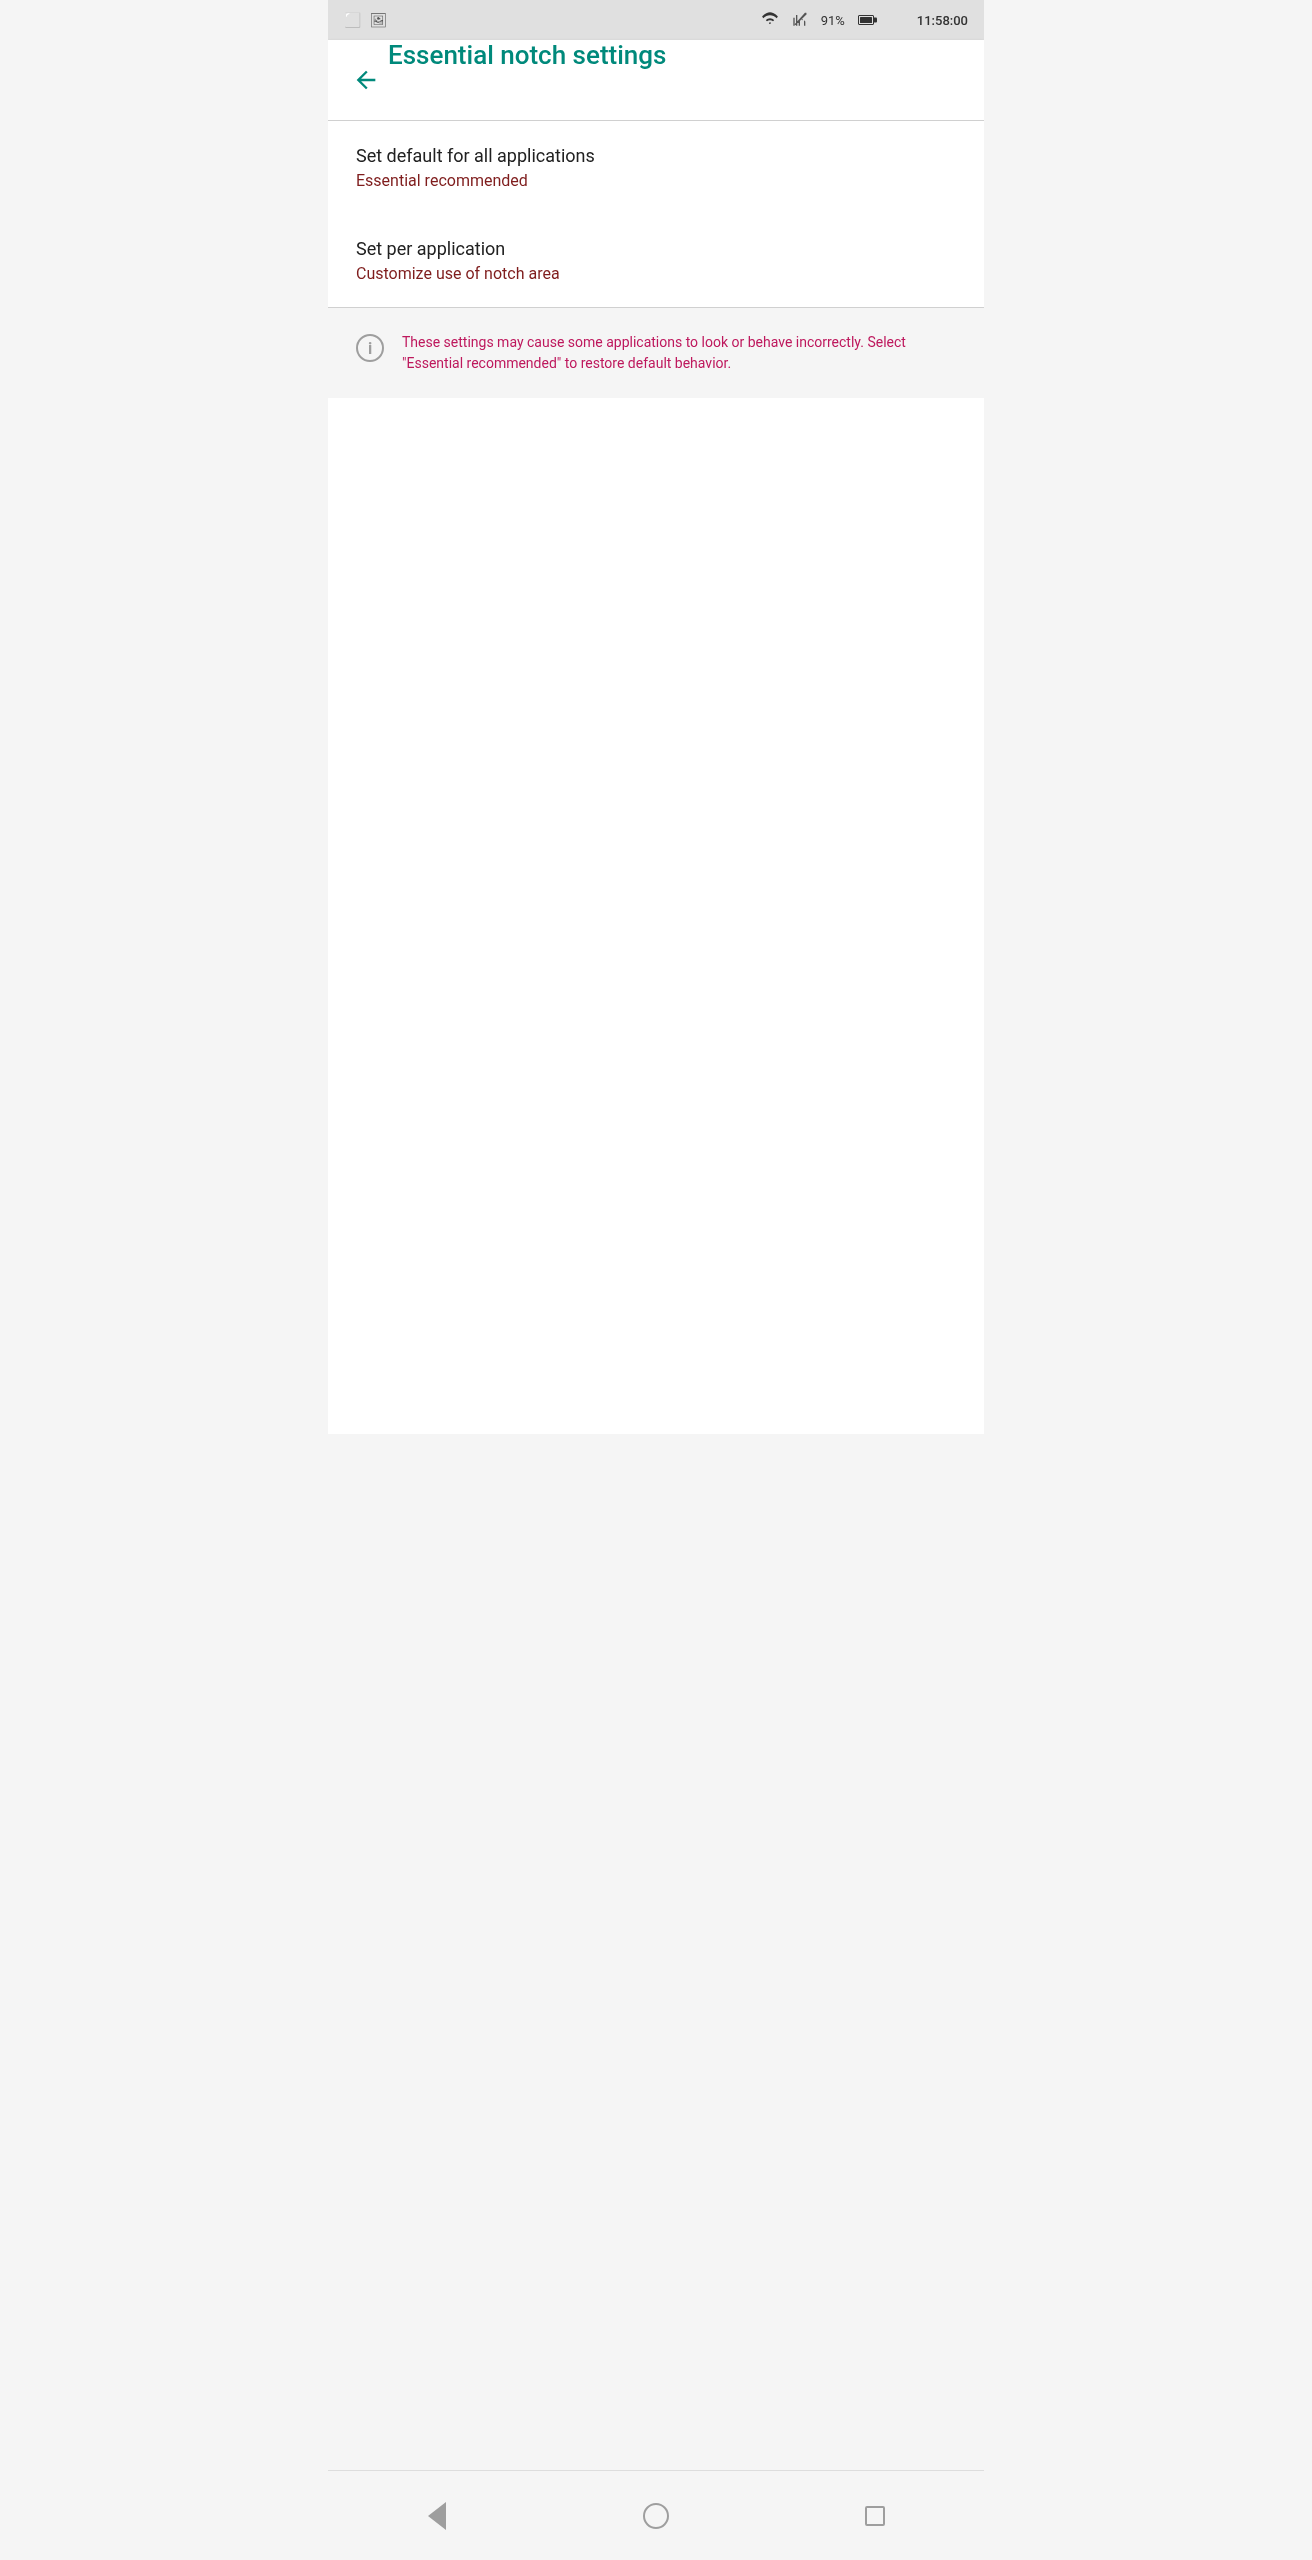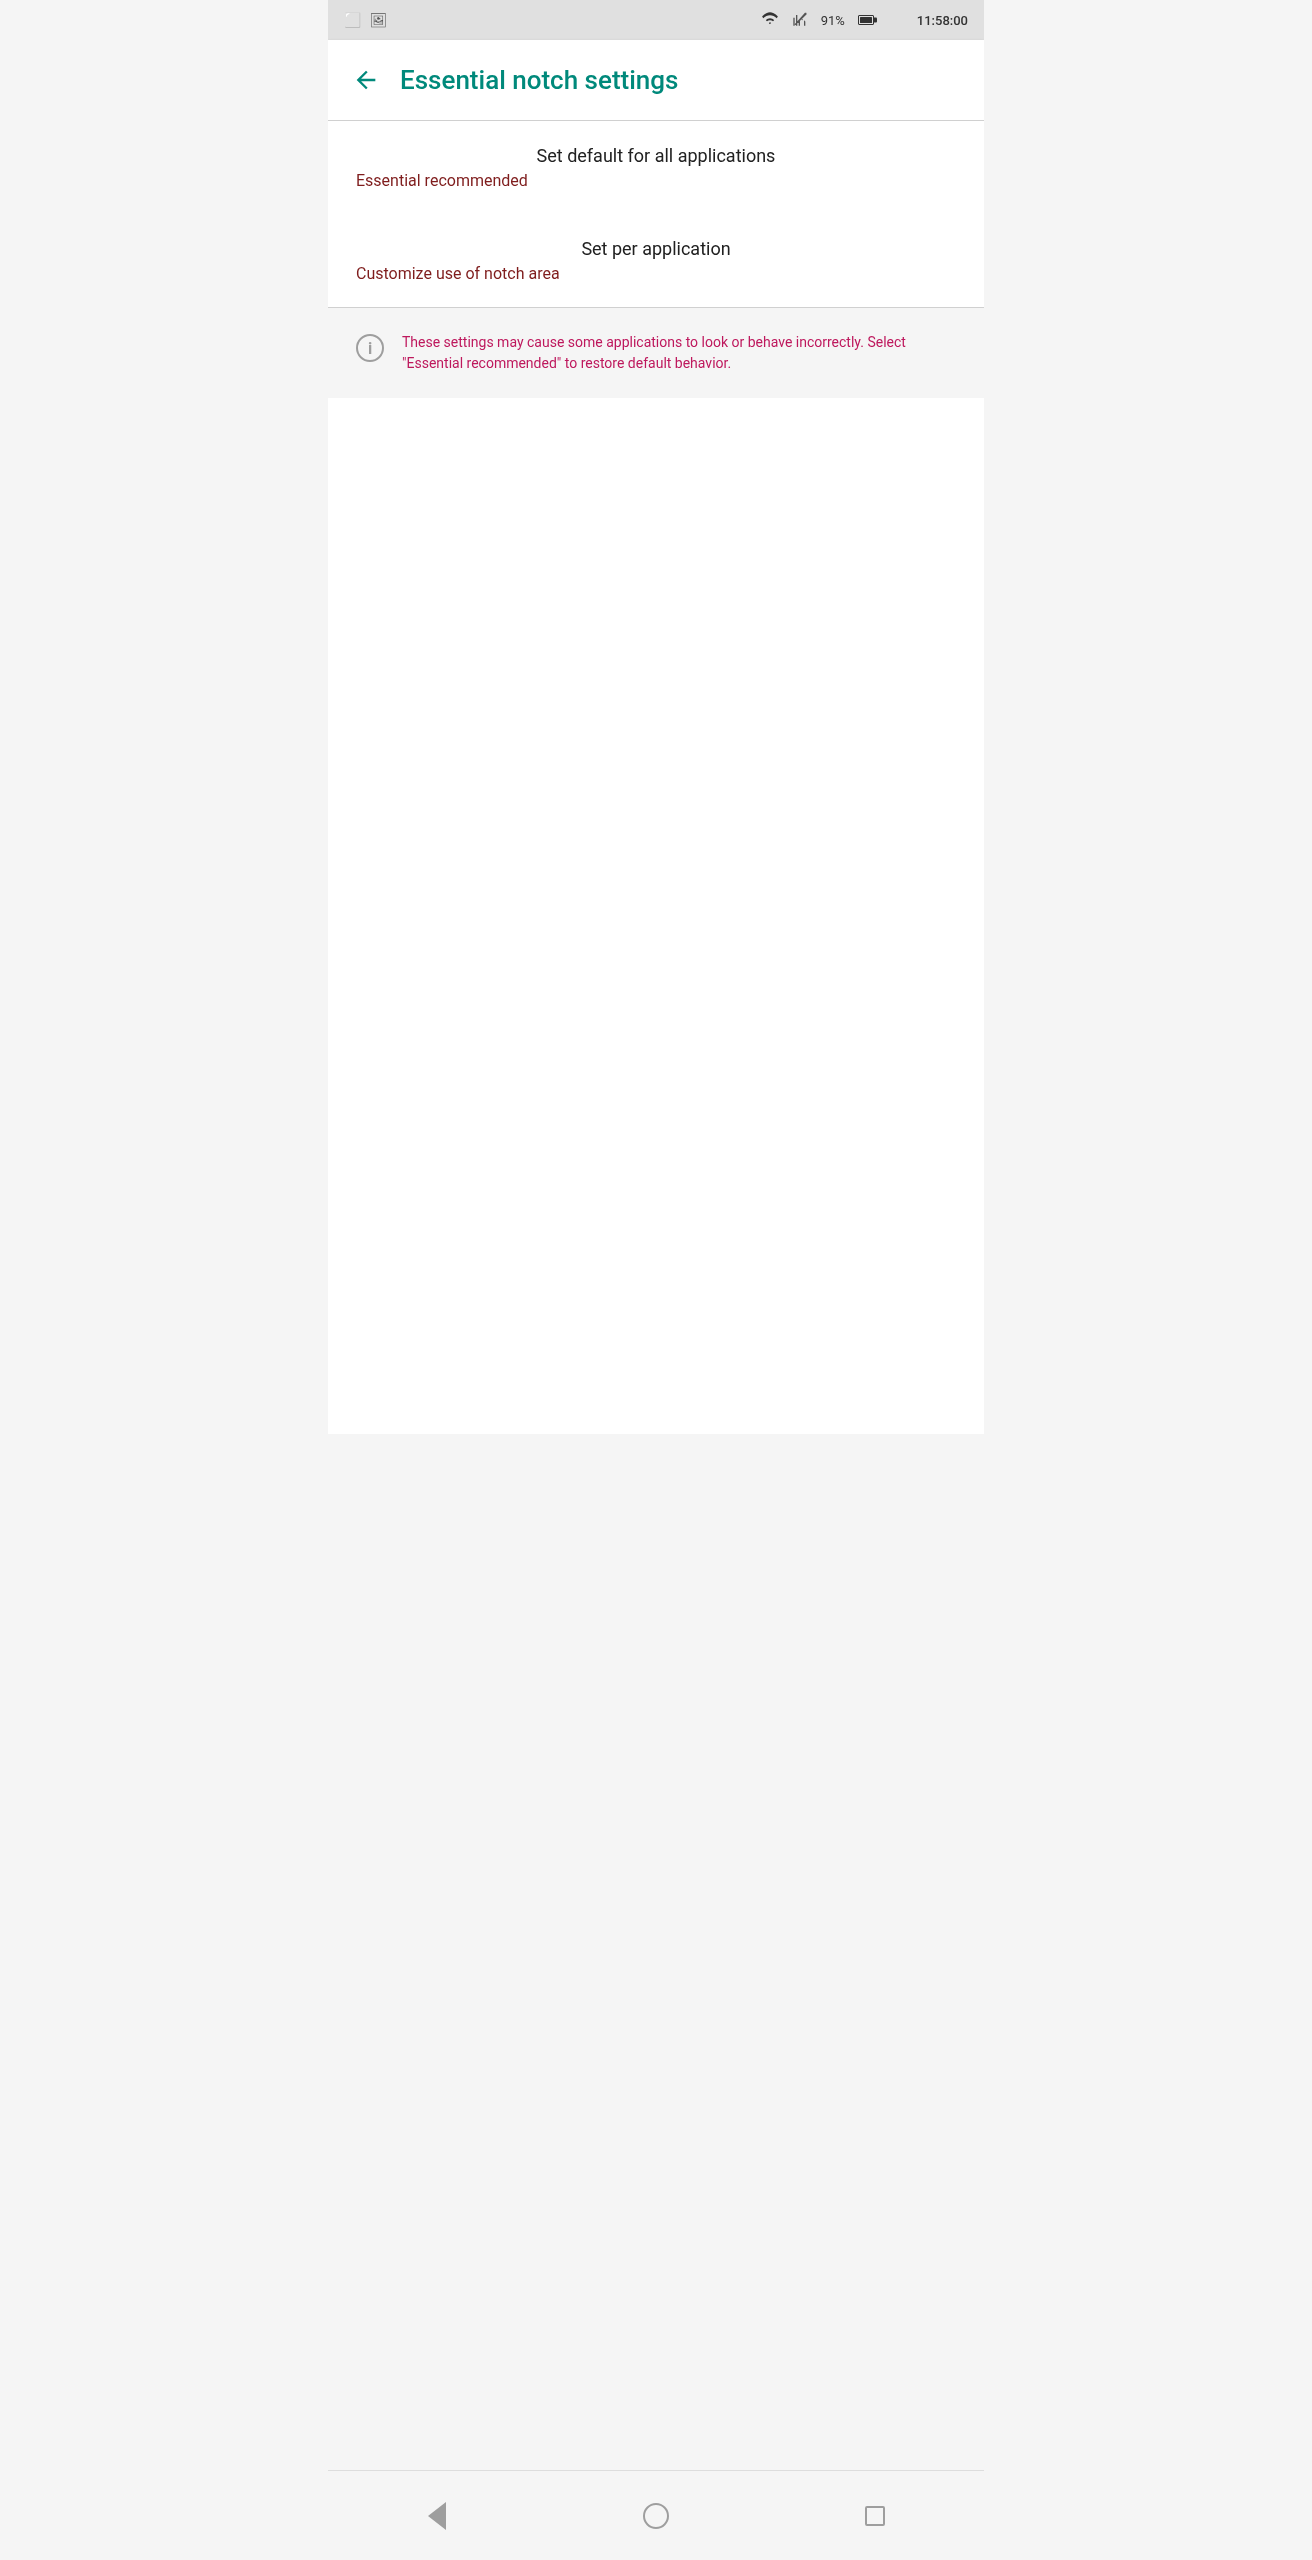--- a/index.html
+++ b/index.html
@@ -43,23 +43,22 @@
       gap: 13px;
       font-size: 13px;
       color: #333;
     }
 
     
     .app-bar {
       background: #ffffff;
       height: 80px;
       display: flex;
-      align-items: center;
       padding: 0 20px;
-      gap: 16px;
+      gap: 4px;
       box-shadow: 0 1px 3px rgba(0,0,0,0.15);
       flex-shrink: 0;
     }
 
     .back-button {
       color: #00897b;
       font-size: 26px;
       cursor: pointer;
       display: flex;
       align-items: center;
@@ -91,21 +90,20 @@
     .settings-item {
       padding: 24px 28px;
       cursor: pointer;
     }
 
     .settings-item-title {
       font-size: 18px;
       color: #212121;
       font-weight: 400;
       margin-bottom: 5px;
-      text-align: center;
     }
 
     .settings-item-subtitle {
       font-size: 16px;
       color: #7f1d1d;
     }
 
     
     .info-section {
       background: #f5f5f5;

